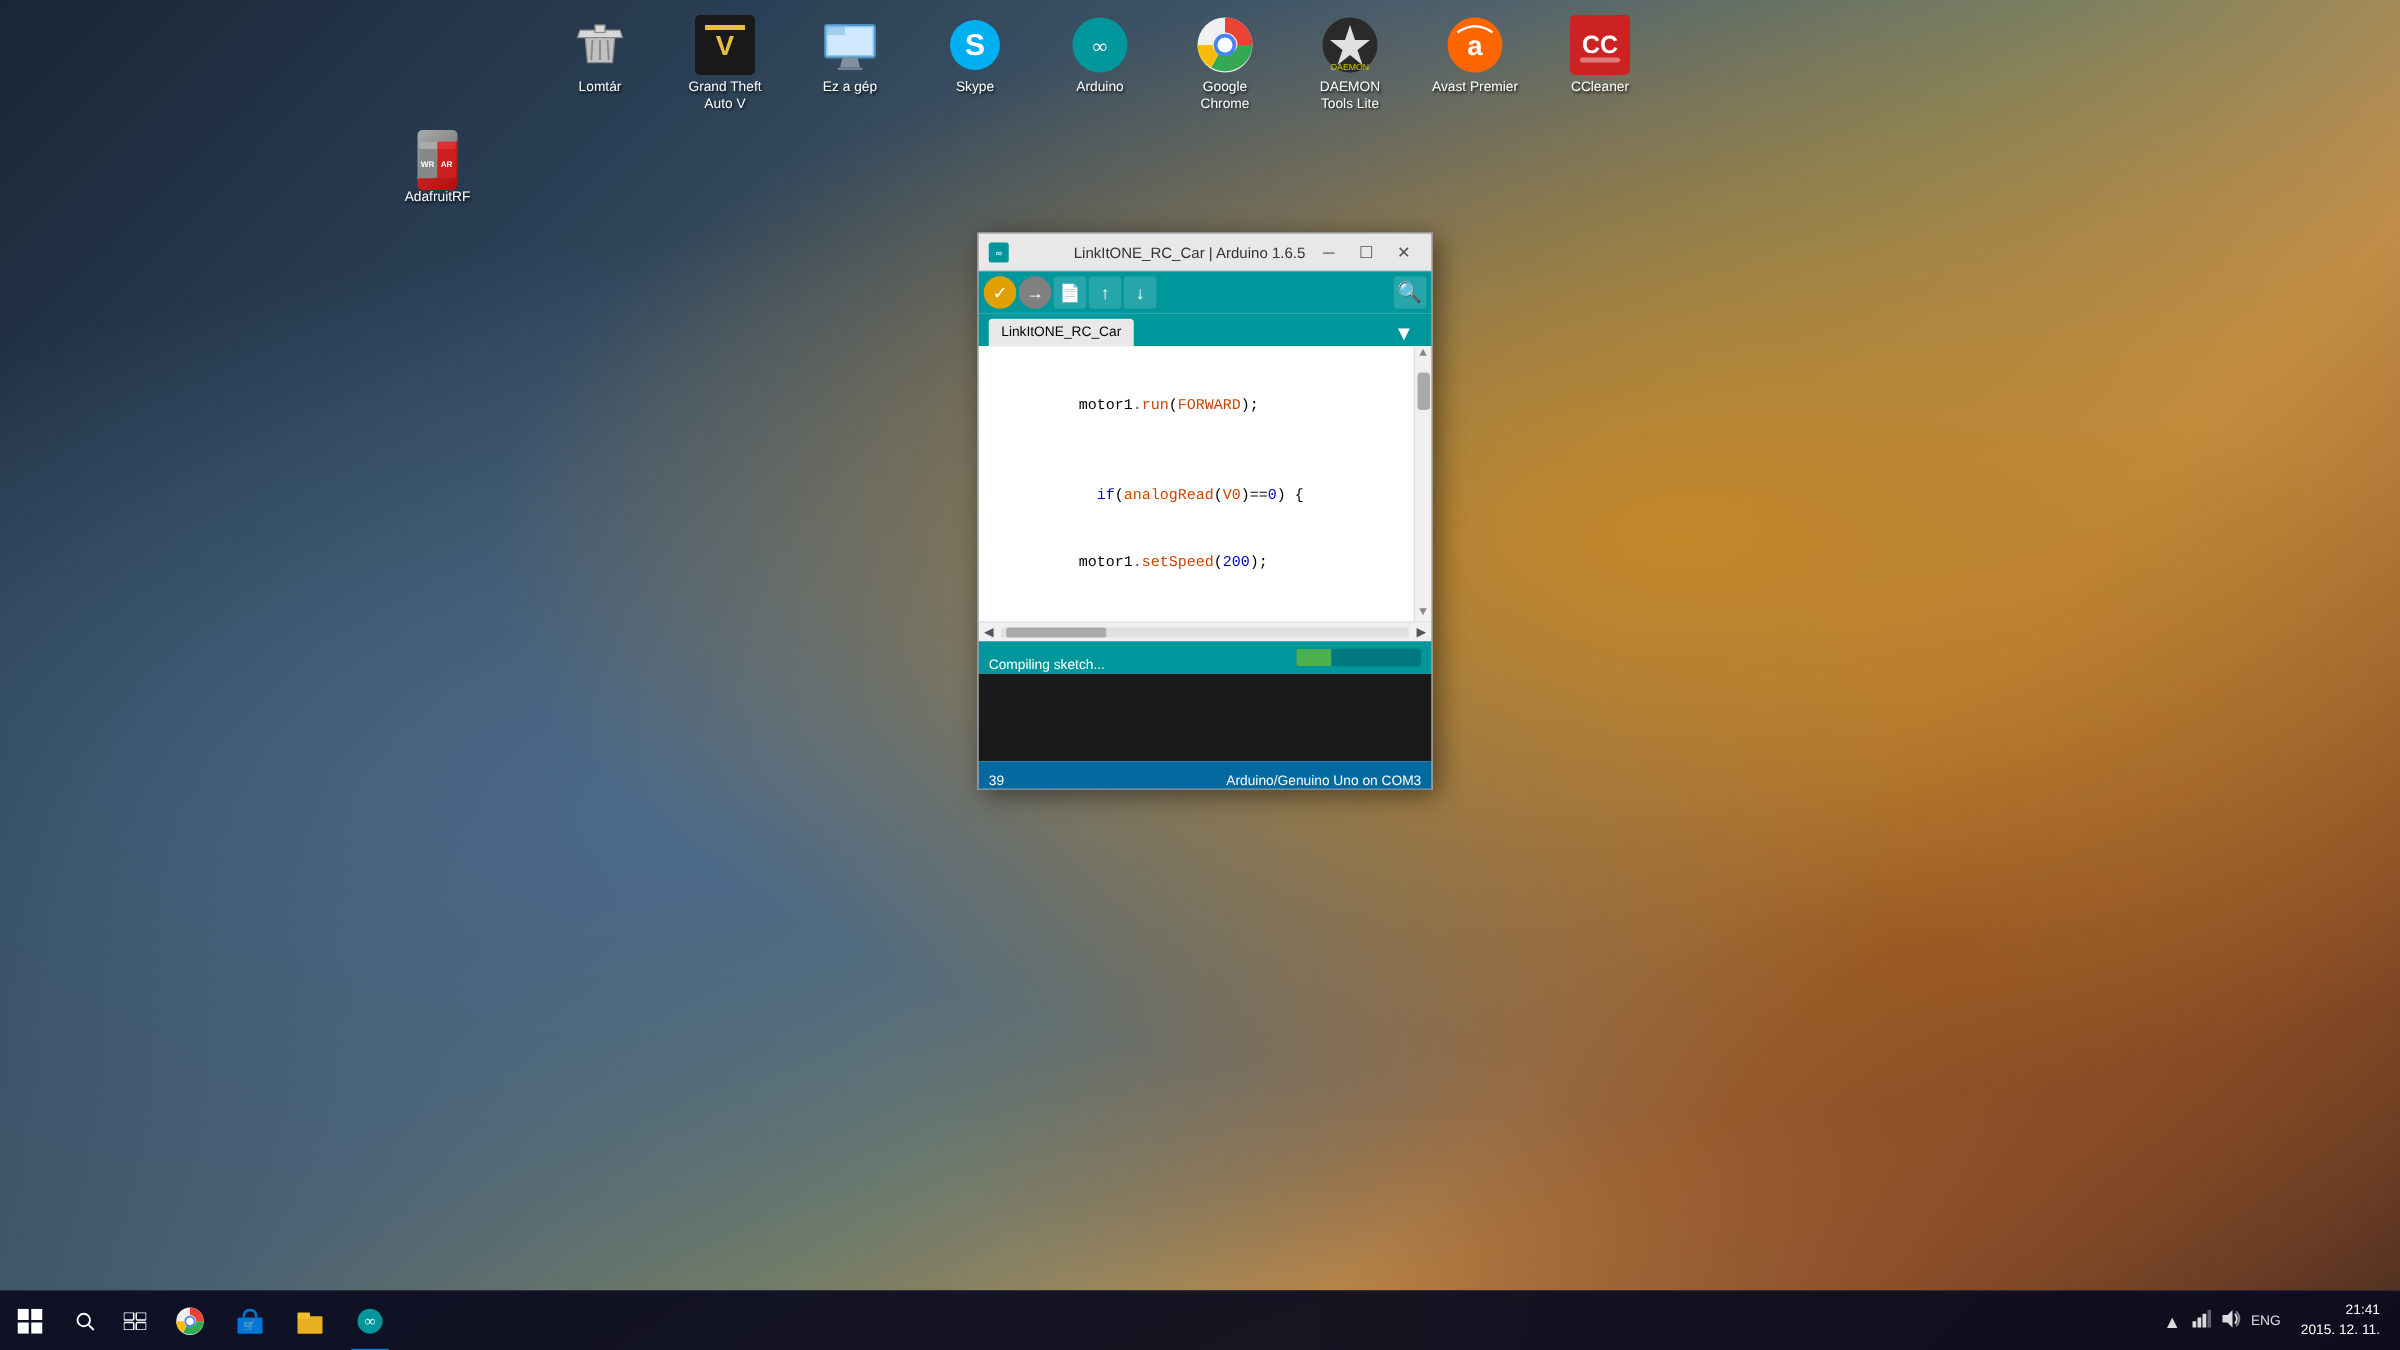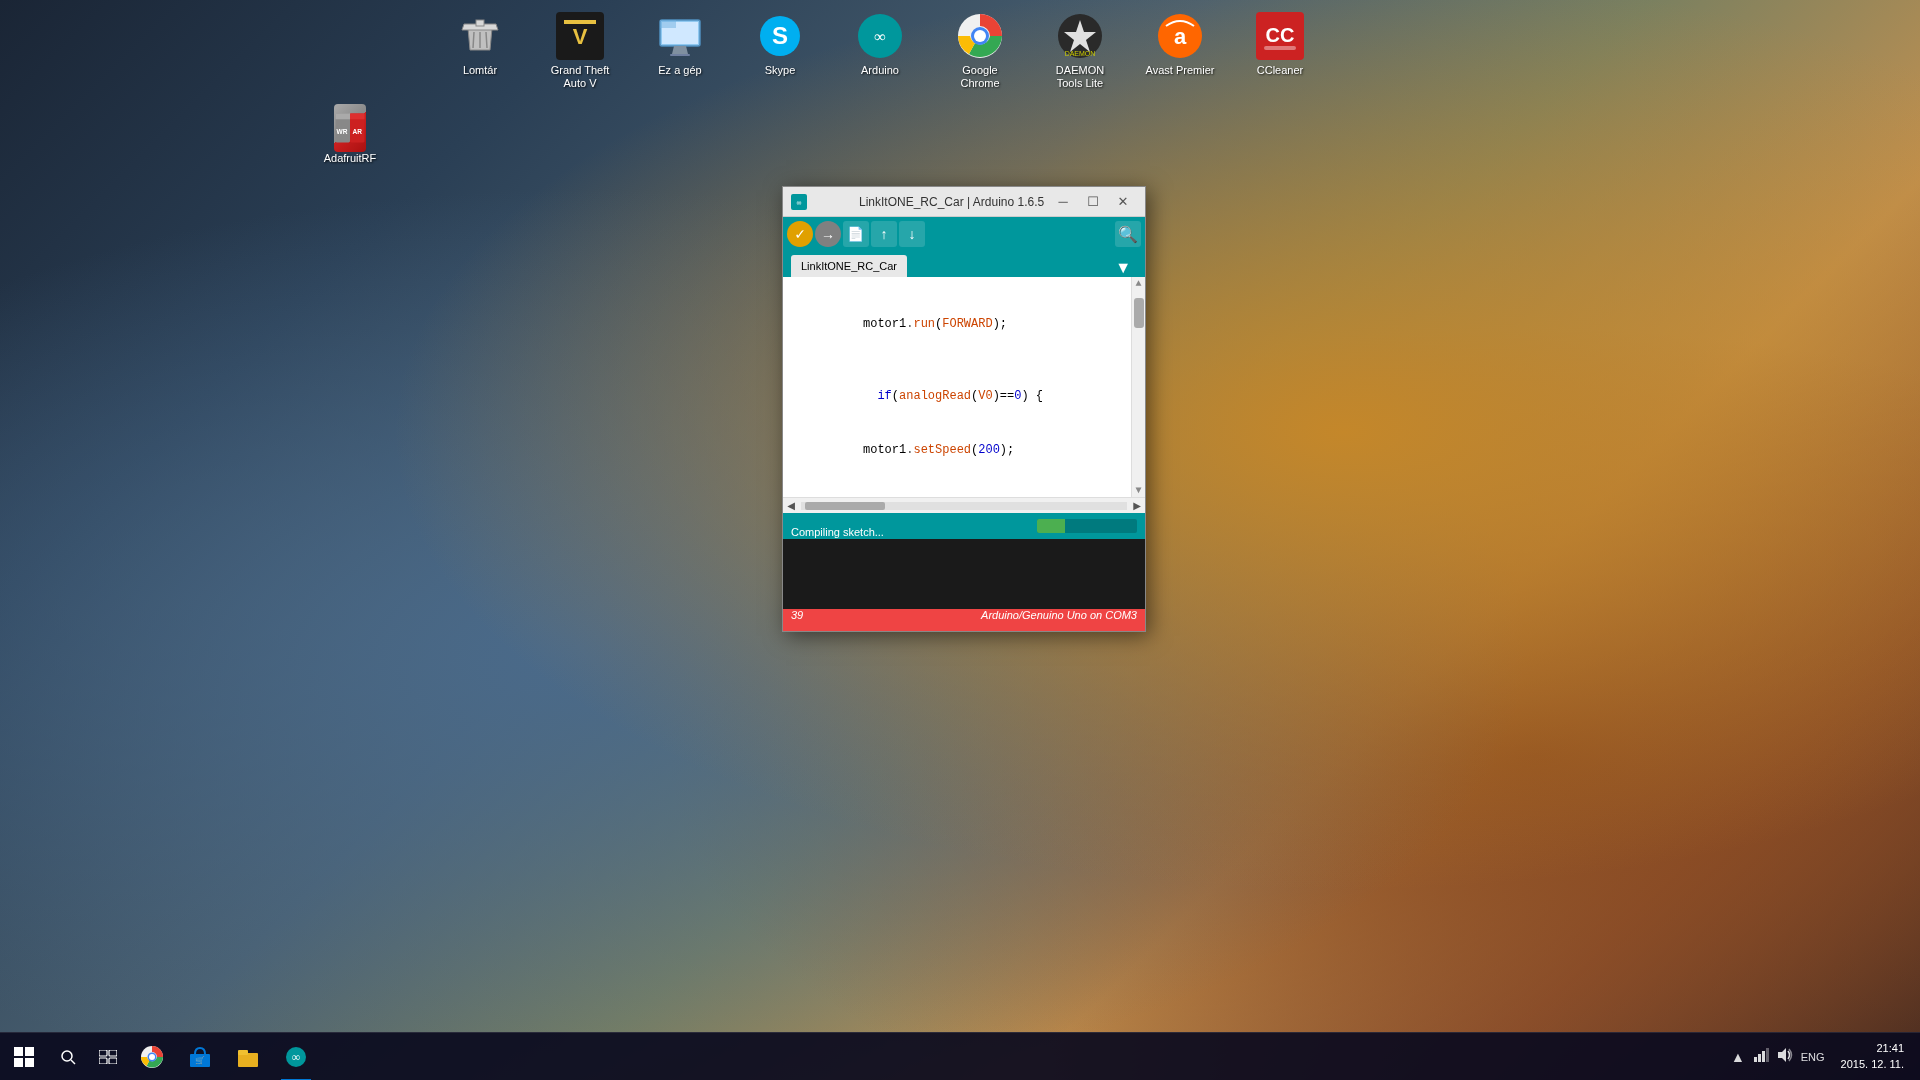--- a/index.html
+++ b/index.html
@@ -420,26 +420,25 @@
     
     .console-area {
       height: 70px;
       background: #1a1a1a;
       flex-shrink: 0;
     }
 
     
     .status-bar {
       height: 22px;
-      background: #ef4444;
-      display: flex;
-      align-items: flex-start;
+      background: #0369a1;
+      display: flex;
+      align-items: flex-end;
       padding: 0 8px;
       flex-shrink: 0;
-      font-style: italic;
     }
 
     .status-text {
       font-size: 11px;
       color: white;
     }
 
     .status-right {
       margin-left: auto;
       font-size: 11px;

